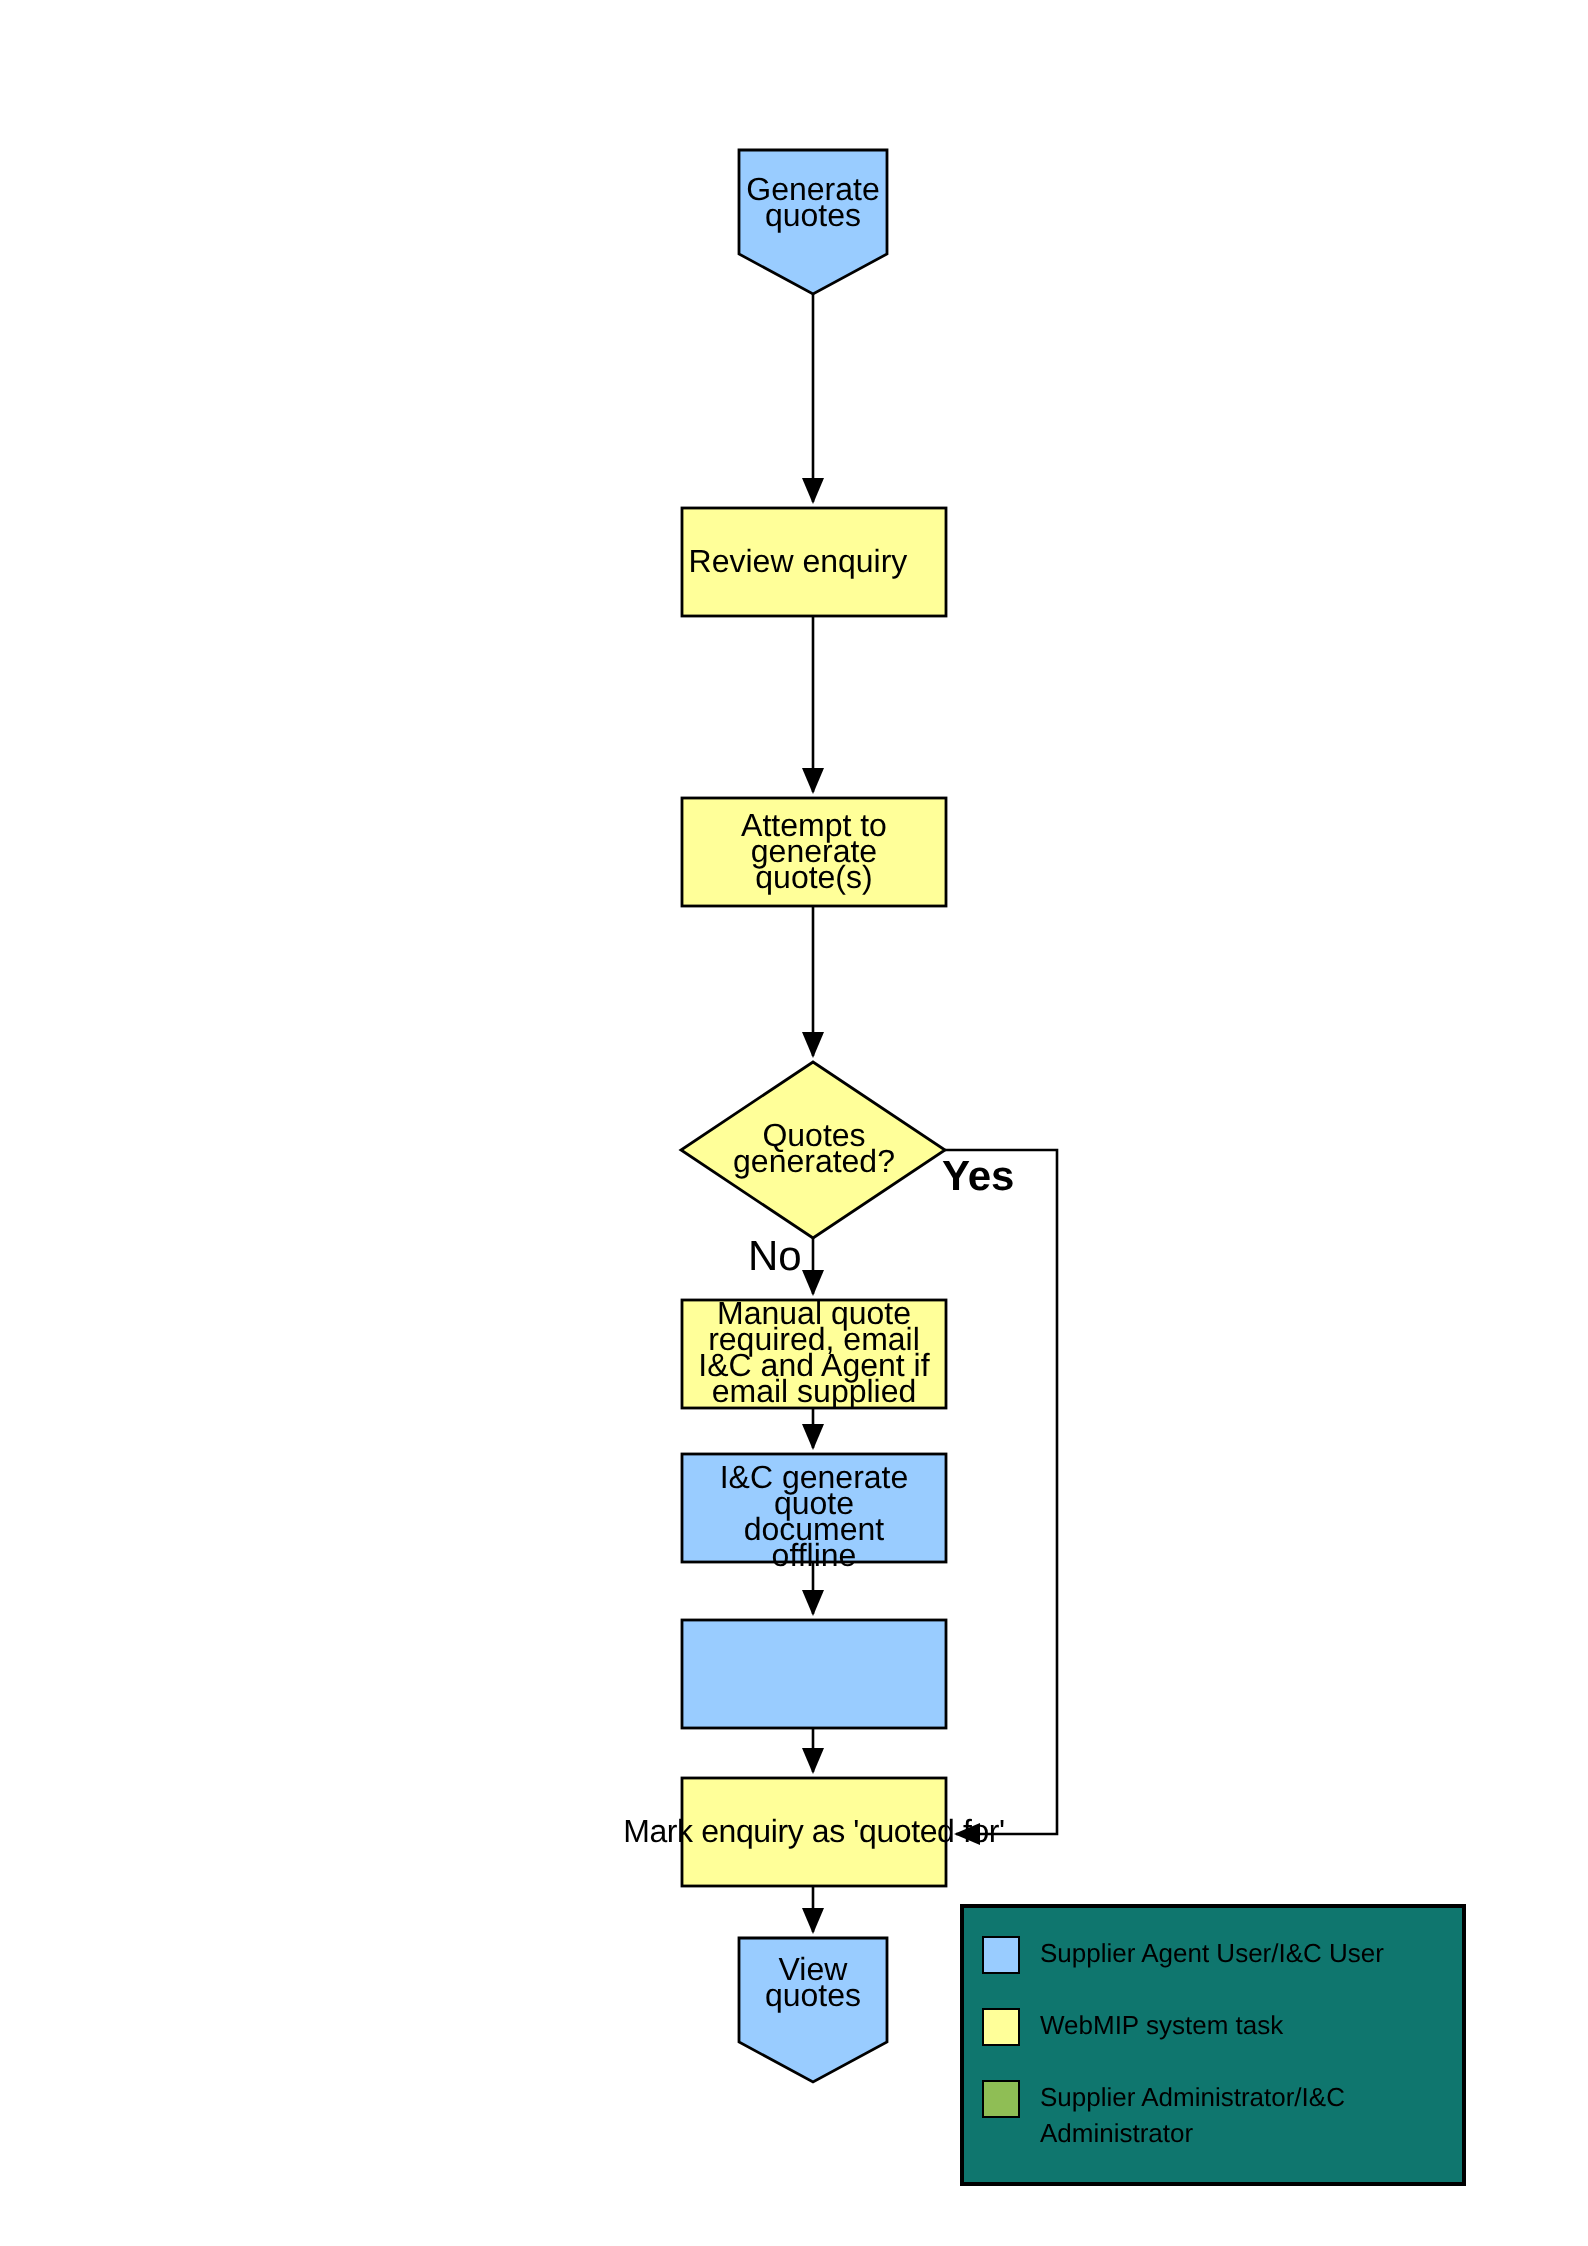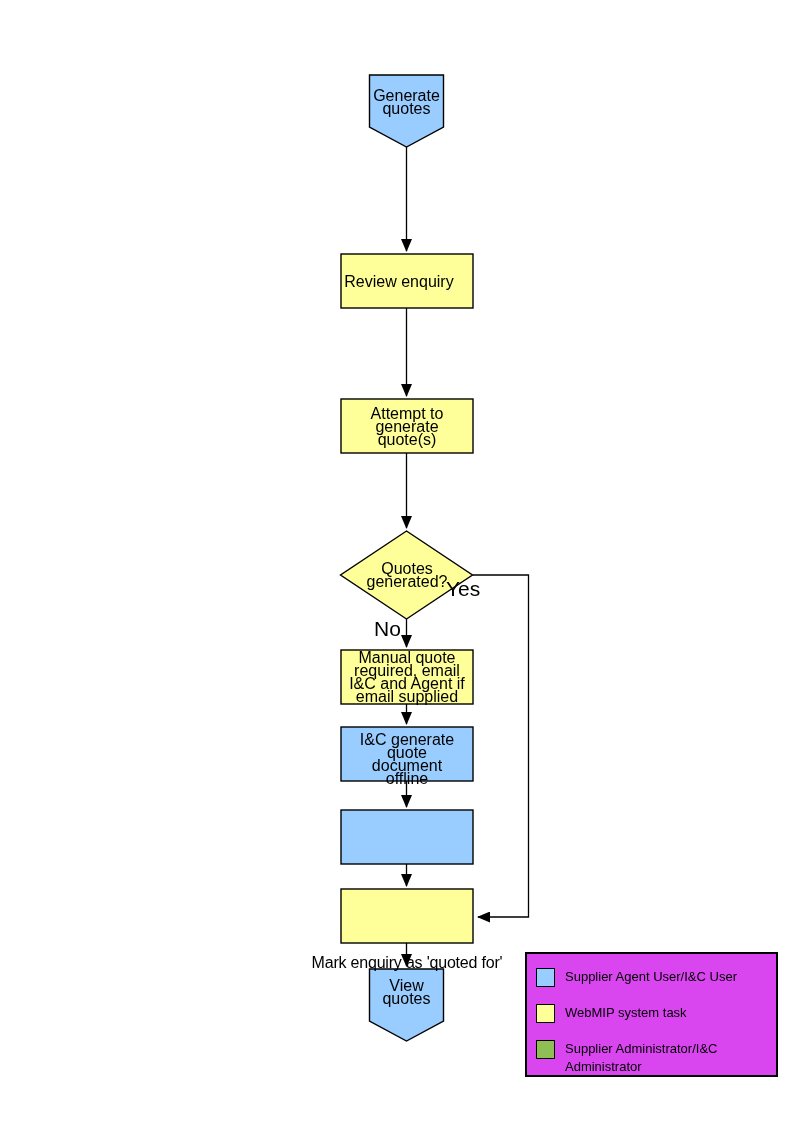--- a/index.html
+++ b/index.html
@@ -5,22 +5,22 @@
   html,body{margin:0;padding:0;background:#fff;}
   .canvas{position:relative;width:794px;height:1123px;background:#ffffff;
           font-family:"Liberation Sans",sans-serif;color:#000;overflow:hidden;}
   svg.layer{position:absolute;left:0;top:0;}
   .edge{stroke:#000;stroke-width:1.3;fill:none;}
   .shape{stroke:#000;stroke-width:1.4;}
   .nlabel{position:absolute;display:flex;align-items:center;justify-content:center;
           text-align:center;font-size:16px;line-height:13px;color:#000;}
   .nowrap{white-space:nowrap;letter-spacing:-0.2px;}
   .biglabel{position:absolute;font-size:21px;line-height:23px;color:#000;}
-  .legend{position:absolute;left:525px;top:952px;width:240px;height:107px;
-          border:2px solid #000;background:#d946ef;padding:14px 0 0 9px;}
+  .legend{position:absolute;left:480px;top:952px;width:240px;height:107px;
+          border:2px solid #000;background:#0f766e;padding:14px 0 16px 9px;}
   .legend-row{display:flex;gap:10px;align-items:flex-start;margin-bottom:17px;}
   .legend-row svg{flex:0 0 auto;display:block;}
   .legend-label{font-size:13px;line-height:18px;max-width:185px;}
 </style>
 </head>
 <body>
 
 <div class="canvas">
 
   <svg class="layer" width="794" height="1123" viewBox="0 0 794 1123">
@@ -50,24 +50,24 @@
     <rect class="shape" x="341" y="889" width="132" height="54" fill="#FFFF99"></rect>
     <polygon class="shape" points="369.5,969 443.5,969 443.5,1021 406.5,1041 369.5,1021" fill="#99CCFF"></polygon>
   </svg>
 
   <div class="nlabel" style="left:369px;top:80px;width:75px;height:44px;">Generate quotes</div>
   <div class="nlabel" style="left:341px;top:254px;width:116px;height:54px;">Review enquiry</div>
   <div class="nlabel" style="left:351px;top:399px;width:112px;height:54px;">Attempt to generate quote(s)</div>
   <div class="nlabel" style="left:371px;top:549px;width:72px;height:52px;">Quotes generated?</div>
   <div class="nlabel" style="left:343px;top:650px;width:128px;height:54px;">Manual quote required, email I&amp;C and Agent if email supplied</div>
   <div class="nlabel" style="left:355px;top:727px;width:104px;height:64px;">I&amp;C generate quote document offline</div>
-  <div class="nlabel nowrap" style="left:341px;top:935px;width:132px;height:54px;">Mark enquiry as 'quoted for'</div>
+  <div class="nlabel nowrap" style="left:341px;top:889px;width:132px;height:54px;">Mark enquiry as 'quoted for'</div>
   <div class="nlabel" style="left:369px;top:967px;width:75px;height:50px;">View quotes</div>
 
-  <div class="biglabel" style="left:446px;top:577px;">Yes</div>
+  <div class="biglabel" style="left:471px;top:577px;font-weight:bold;">Yes</div>
   <div class="biglabel" style="left:374px;top:617px;">No</div>
 
   <div class="legend">
     <div class="legend-row">
       <svg width="19" height="19">
         <rect x="0.5" y="0.5" width="18" height="18" stroke="#000" stroke-width="1" fill="#99CCFF"></rect>
       </svg>
       <div class="legend-label">Supplier Agent User/I&amp;C User</div>
     </div>
     <div class="legend-row">

